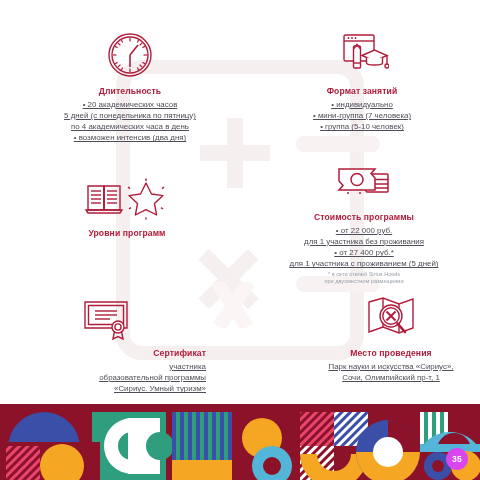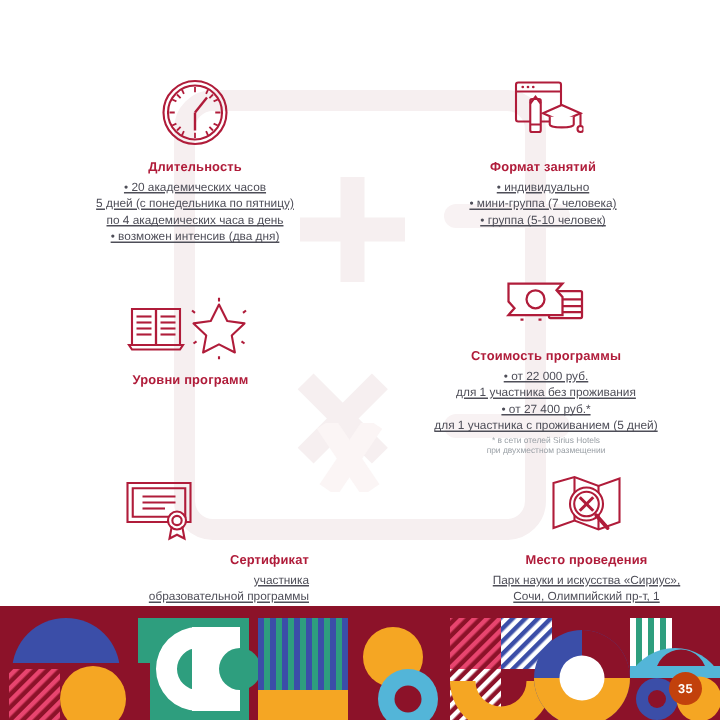--- a/index.html
+++ b/index.html
@@ -25,21 +25,21 @@
   .wm-x:before,.wm-x:after{content:"";position:absolute;left:25px;top:-2px;width:15px;height:70px;background:#f6eff0;}
   .wm-x:before{transform:rotate(45deg);}
   .wm-x:after{transform:rotate(-45deg);}
   .wm-v{position:absolute;left:196px;top:282px;width:74px;height:46px;overflow:hidden;}
   .wm-v:before,.wm-v:after{content:"";position:absolute;top:0;width:14px;height:54px;background:#fbf5f5;}
   .wm-v:before{left:14px;transform:rotate(-34deg);transform-origin:top center;}
   .wm-v:after{left:46px;transform:rotate(34deg);transform-origin:top center;}
   .wm-pill{position:absolute;background:#f8f2f3;border-radius:20px;}
 
   
-  .grid{position:absolute;inset:0;margin-top:20px;}
+  .grid{position:absolute;inset:0;}
   .cell{position:absolute;text-align:center;}
   .icon{display:flex;justify-content:center;align-items:flex-end;height:56px;margin-bottom:6px;}
   .icon svg{display:block;}
   .title{
     color:#b01c3a;font-weight:bold;font-size:8.6px;letter-spacing:.1px;
     margin:0 0 2px 0;line-height:1.25;
   }
   .lines{color:#4e4e58;font-size:7.9px;line-height:1.42;}
   .lines div{white-space:nowrap;text-decoration:underline;}
   .note{color:#9aa0a6;font-size:5.6px;line-height:1.35;margin-top:1px;}
@@ -53,21 +53,21 @@
   #cell-certificate{left:6px;top:286px;width:200px;text-align:right;}
   #cell-extra{left:168px;top:286px;width:160px;}
   #cell-place{left:302px;top:286px;width:178px;}
 
   
   .band{position:absolute;left:0;bottom:0;width:480px;height:76px;}
   .band svg{display:block;}
   .pagenum{
     position:absolute;right:12px;bottom:10px;
     width:22px;height:22px;border-radius:50%;
-    background:#c2410c;color:#ffffff;
+    background:#d946ef;color:#ffffff;
     font-size:8.5px;font-weight:bold;
     display:flex;align-items:center;justify-content:center;
     letter-spacing:.2px;
   }
 </style>
 </head>
 <body>
 
 <div class="page">
 

